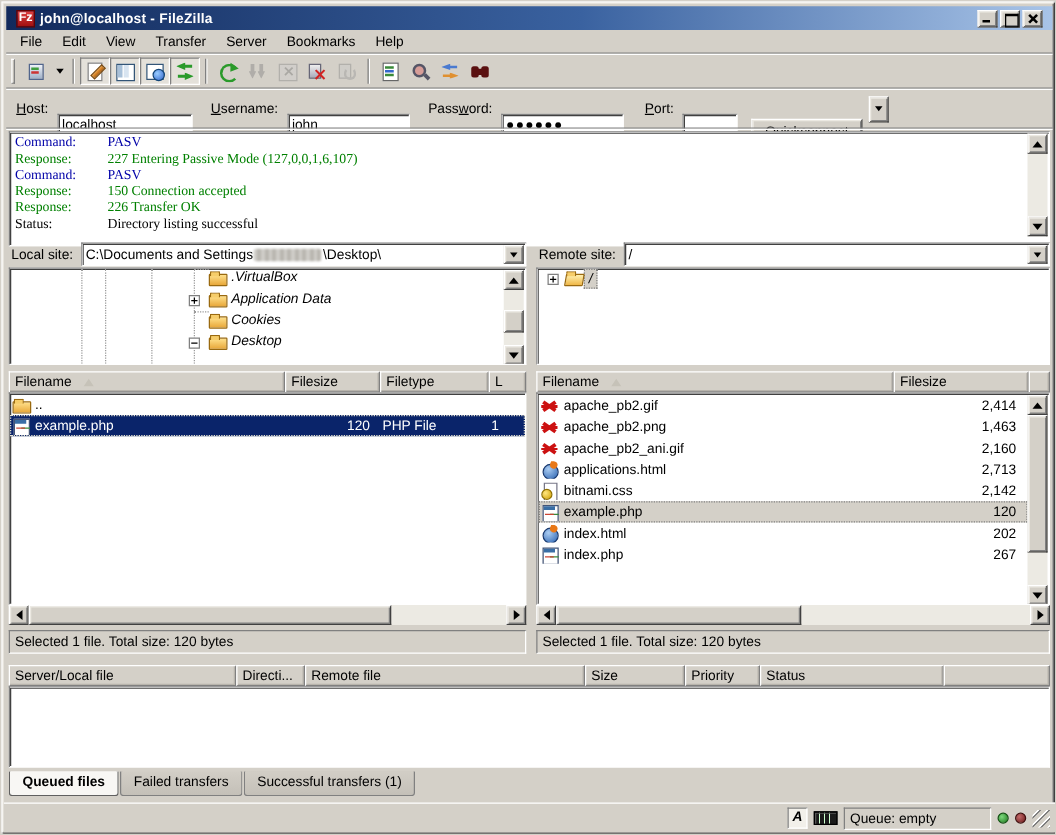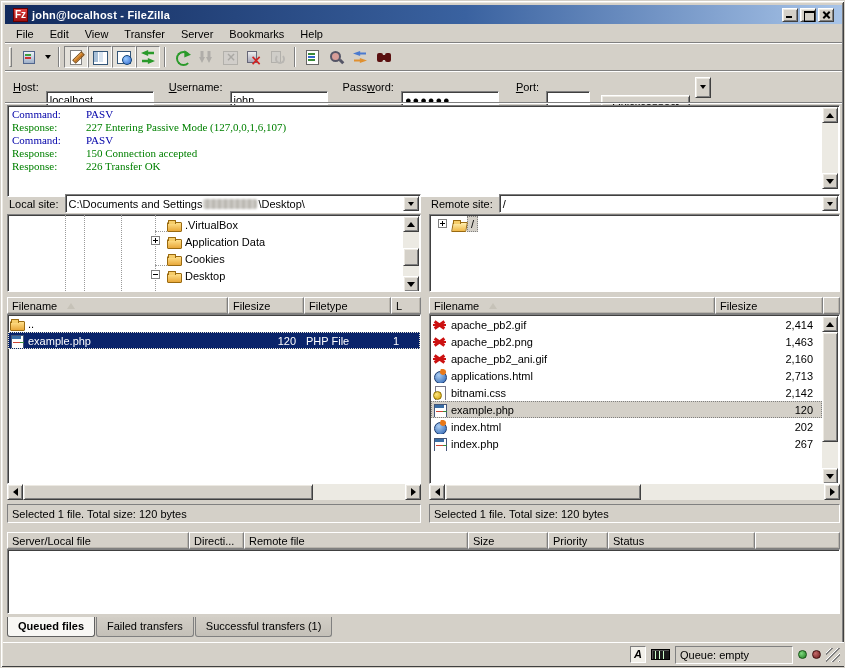--- a/index.html
+++ b/index.html
@@ -97,21 +97,21 @@
   
   .site-row { top:193px; height:19px; display:flex; align-items:center; }
   .site-label { padding:0 6px 0 2px; white-space:nowrap; }
   .combo { flex:1; height:19px; background:#fff; border:1px solid; border-color:#808080 #fff #fff #808080; box-shadow:inset 1px 1px 0 #404040; display:flex; align-items:center; padding-left:3px; position:relative; }
   .combo .dd { position:absolute; right:1px; top:1px; bottom:1px; width:16px; display:flex; align-items:center; justify-content:center; }
   .combo .dd::after { content:""; border-left:3px solid transparent; border-right:3px solid transparent; border-top:4px solid #000; }
   .redact { display:inline-block; width:54px; height:10px; margin:0 1px; background:repeating-linear-gradient(90deg,#cfcdc8 0 3px,#b9b6b0 3px 6px); filter:blur(.8px); border-radius:2px; }
 
   
   .tree { top:213px; height:78px; }
-  .trow { height:17px; display:flex; align-items:flex-end; position:relative; }
+  .trow { height:17px; display:flex; align-items:flex-start; position:relative;font-style:italic; }
   .guide { position:absolute; top:0; bottom:0; border-left:1px dotted #9a9a9a; }
   .stub { position:absolute; height:1px; border-top:1px dotted #9a9a9a; }
   .exp { position:absolute; width:9px; height:9px; background:#fff; border:1px solid #808080; }
   .exp::before { content:""; position:absolute; left:1px; top:3px; width:5px; height:1px; background:#000; }
   .exp.plus::after { content:""; position:absolute; left:3px; top:1px; width:1px; height:5px; background:#000; }
   .fi { width:15px; height:14px; display:inline-block; position:relative; flex:0 0 auto; }
   .fi-folder::before { content:""; position:absolute; left:0; top:4px; width:13px; height:8px; background:linear-gradient(#ffe08a,#e8a83a); border:1px solid #9a6a10; border-radius:1px; }
   .fi-folder::after { content:""; position:absolute; left:1px; top:2px; width:6px; height:3px; background:#f6cd6a; border:1px solid #9a6a10; border-bottom:none; border-radius:1px 1px 0 0; }
   .fi-open::before { transform:skewX(-10deg); background:linear-gradient(#fff0b0,#f0b848); }
   .tree-label { padding:1px 3px; }
@@ -263,20 +263,24 @@
           <span class="c-command">PASV</span>
         </div>
       <div class="log-line">
           <span class="log-type c-response">Response:</span>
           <span class="c-response">150 Connection accepted</span>
         </div>
       <div class="log-line">
           <span class="log-type c-response">Response:</span>
           <span class="c-response">226 Transfer OK</span>
         </div>
+      <div class="log-line">
+          <span class="log-type c-status">Status:</span>
+          <span class="c-status">Directory listing successful</span>
+        </div>
     </div>
     <div id="log-scroll">
       <div class="sbtn raised a-up"></div>
       <div class="sbtn raised a-dn" style="position:absolute;bottom:0"></div>
     </div>
   </div>
 
   <div class="abs site-row" style="left:6px; width:414px">
     <span class="site-label">Local site:</span>
     <div class="combo">

